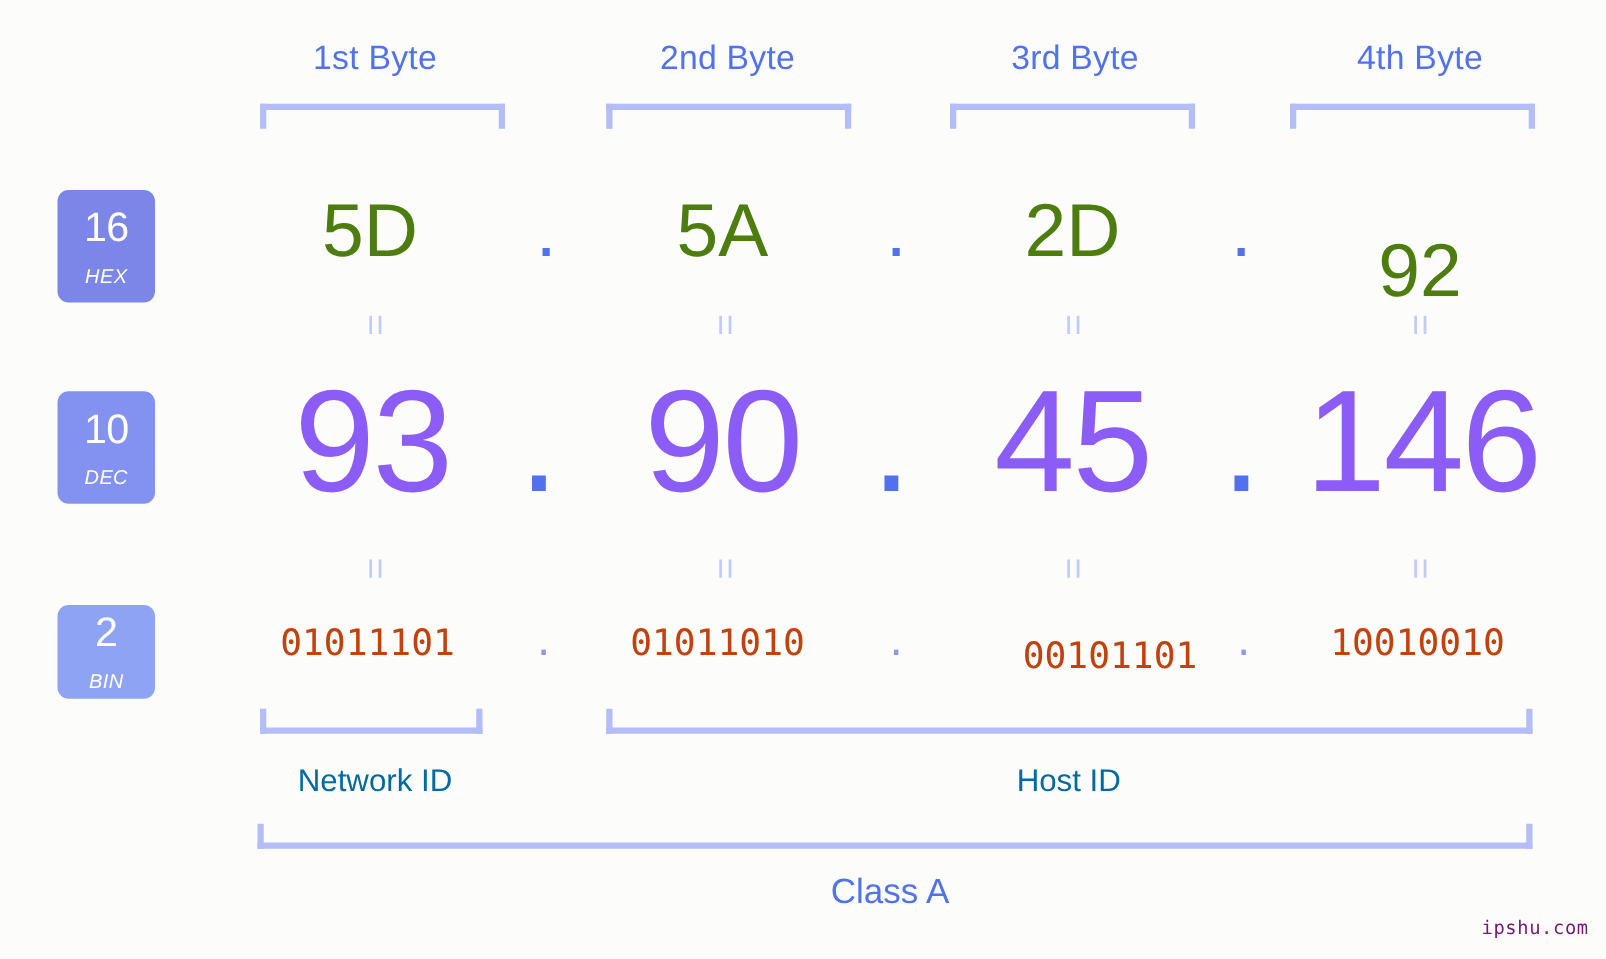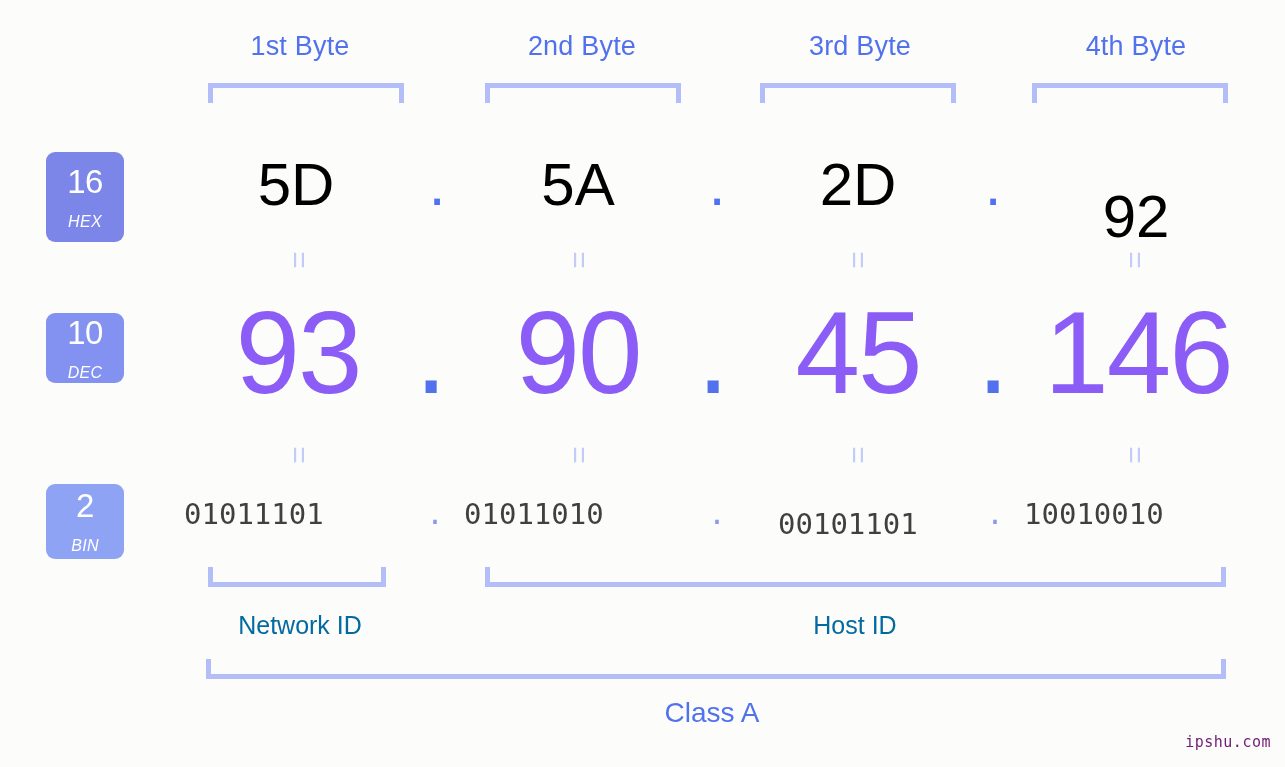--- a/index.html
+++ b/index.html
@@ -70,31 +70,31 @@
     letter-spacing: -0.5px;
   }
   .badge .nm {
     font-size: 16px;
     font-weight: 400;
     margin-top: 16px;
     letter-spacing: 0.3px;
     font-style: italic;
   }
   #badge-hex { top: 152px; height: 90px; background: #7b86e8; }
-  #badge-dec { top: 313px; height: 70px; background: #8391f0; }
+  #badge-dec { top: 313px; height: 90px; background: #8391f0; }
   #badge-bin { top: 484px; height: 75px; background: #8fa3f5; }
 
   
   .hex-val {
     position: absolute;
     top: 155px;
     width: 220px;
     text-align: center;
     font-size: 60px;
-    color: #000000;
+    color: #4d7c0f;
     line-height: 1;
     white-space: nowrap;
   }
   .hex-dot {
     position: absolute;
     top: 155px;
     width: 30px;
     text-align: center;
     font-size: 60px;
     color: #5271ed;
@@ -121,23 +121,24 @@
     font-size: 116px;
     color: #5271ed;
     line-height: 1;
   }
 
   
   .bin-val {
     position: absolute;
     top: 500px;
     width: 220px;
+    text-align: center;
     font-family: "DejaVu Sans Mono", monospace;
     font-size: 29px;
-    color: #404040;
+    color: #c2410c;
     line-height: 1;
     white-space: nowrap;
     letter-spacing: 0px;
   }
   .bin-dot {
     position: absolute;
     top: 500px;
     width: 30px;
     text-align: center;
     font-family: "DejaVu Sans Mono", monospace;

